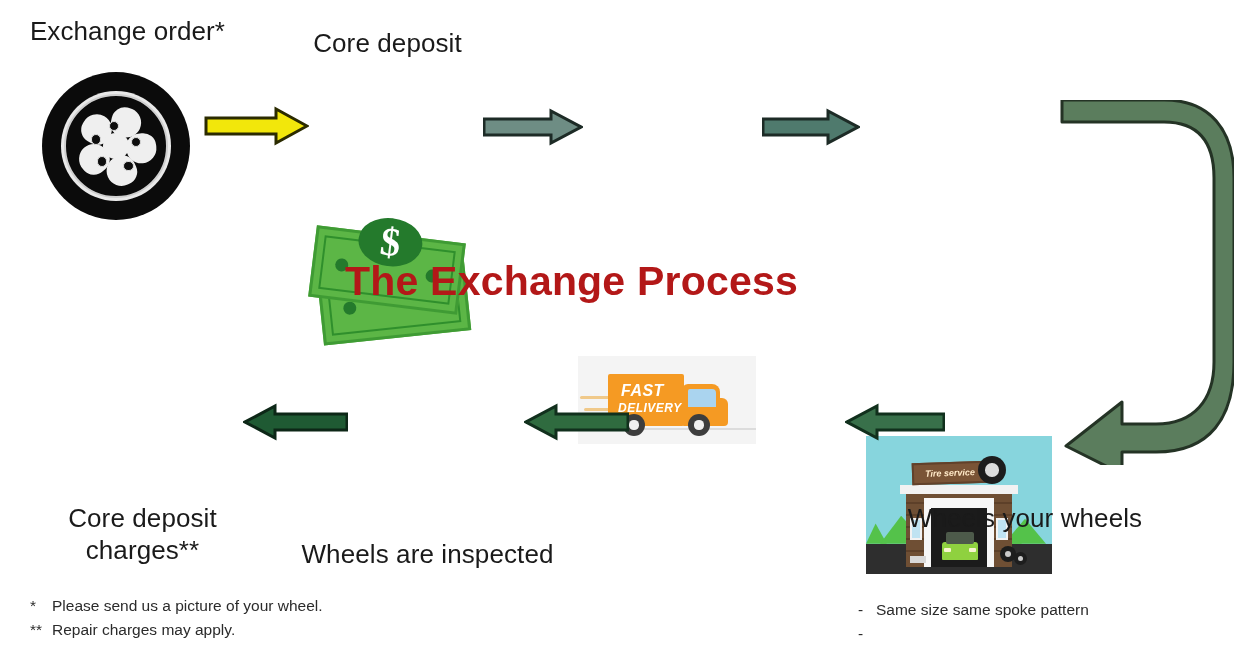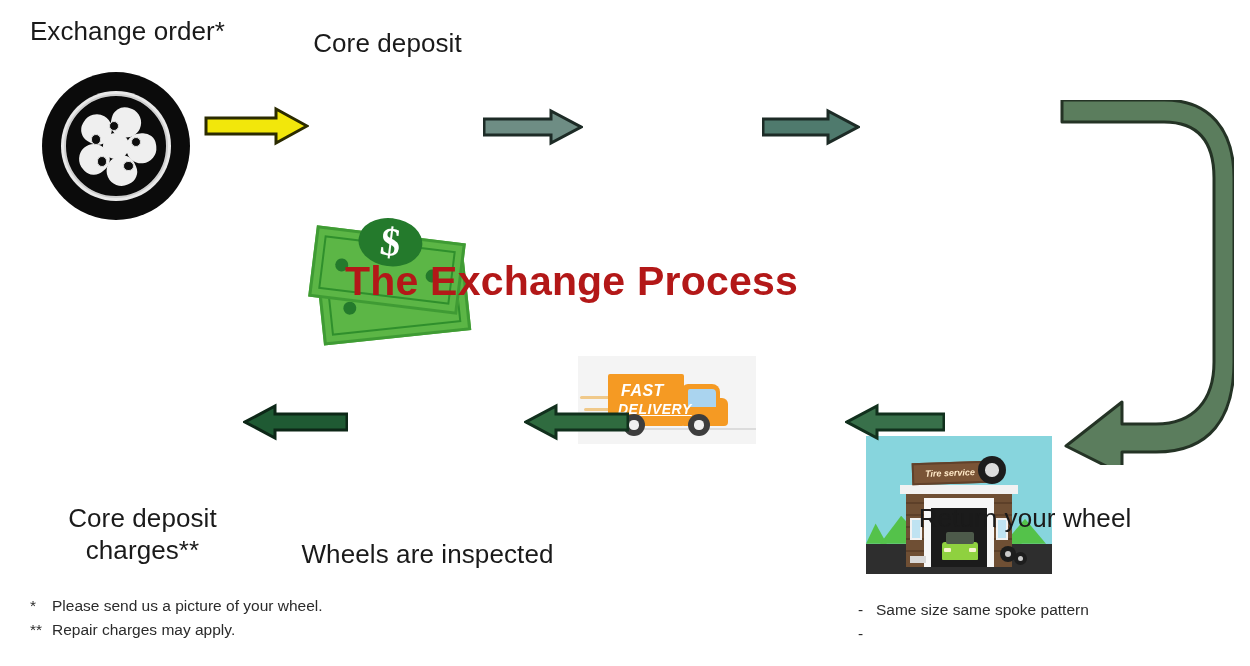--- a/index.html
+++ b/index.html
@@ -224,21 +224,21 @@
   <div class="abs truck" style="left:578px;top:83px;width:178px;height:88px;text-align:center;">
     <div class="speed" style="left:2px;top:40px;width:36px;"></div>
     <div class="speed" style="left:6px;top:52px;width:30px;"></div>
     <div class="speed" style="left:2px;top:62px;width:34px;"></div>
     <div class="ground"></div>
     <div class="body" style="left:30px;top:18px;width:76px;height:52px;"></div>
     <div class="cab" style="left:104px;top:28px;width:38px;height:42px;border-radius:6px 8px 2px 2px;"></div>
     <div class="nose" style="left:138px;top:42px;width:12px;height:28px;"></div>
     <div class="win" style="left:110px;top:33px;width:28px;height:18px;"></div>
     <div class="txt1" style="left:43px;top:26px;font-size:16px;">FAST</div>
-    <div class="txt2" style="left:40px;top:45px;font-size:14px;text-decoration:underline;">DELIVERY</div>
+    <div class="txt2" style="left:40px;top:45px;font-size:12px;">DELIVERY</div>
     <div class="wheel-t" style="left:45px;top:58px;width:22px;height:22px;">
         <i></i>
       </div>
     <div class="wheel-t" style="left:110px;top:58px;width:22px;height:22px;">
         <i></i>
       </div>
   </div>
 
   <div class="abs" style="left:762px;top:108px;width:98px;height:38px;">
     <svg class="arrow-svg" width="98" height="38" viewBox="0 0 98 38">
@@ -308,21 +308,21 @@
                L 112 340
                C 166 340 190 306 190 250
                L 190 66
                C 190 18 166 -12 120 -12
                L 18 -12 Z" fill="#5b7d5d" stroke="#243325" stroke-width="3" stroke-linejoin="round" transform="translate(0,12)"></path>
     </svg>
   </div>
 
   <div class="abs title" style="left:345px;top:258px;">The Exchange Process</div>
 
-  <div class="abs node-label" style="left:885px;top:503px;width:280px;">Return your wheel</div>
+  <div class="abs node-label" style="left:885px;top:503px;width:280px;">Wheels your wheels</div>
 
   <div class="abs" style="left:845px;top:403px;width:100px;height:38px;">
     <svg class="arrow-svg" width="100" height="38" viewBox="0 0 100 38">
       <polygon points="99,11 32,11 32,3 2,19 32,35 32,27 99,27" fill="#38704a" stroke="#11301d" stroke-width="3" stroke-linejoin="miter"></polygon>
     </svg>
   </div>
 
   <div class="abs" style="left:524px;top:403px;width:105px;height:38px;">
     <svg class="arrow-svg" width="105" height="38" viewBox="0 0 105 38">
       <polygon points="104,11 32,11 32,3 2,19 32,35 32,27 104,27" fill="#2f6b3f" stroke="#11301d" stroke-width="3" stroke-linejoin="miter"></polygon>

